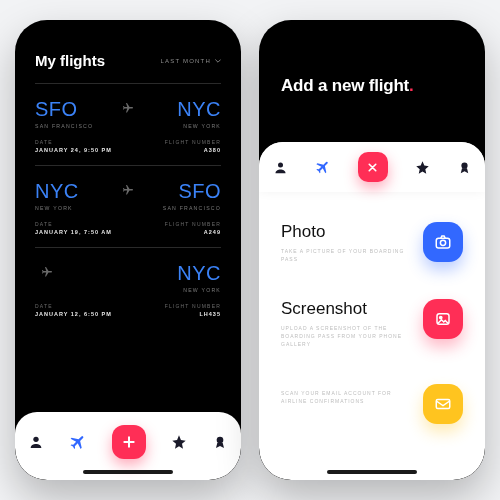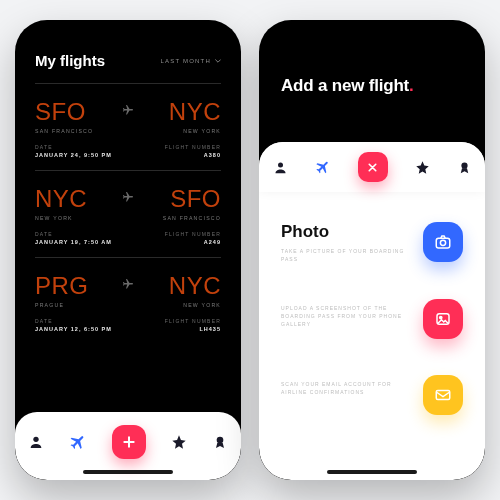--- a/index.html
+++ b/index.html
@@ -52,22 +52,22 @@
   }
   .flight:first-child { border-top: 1px solid #2a2a2a; }
   .route {
     display: flex;
     align-items: center;
     justify-content: space-between;
   }
   .city { flex: 1; }
   .city.right { text-align: right; }
   .code {
-    color: #c2410c;
-    font-size: 24px;
+    color: #3b82f6;
+    font-size: 20px;
     font-weight: 200;
     letter-spacing: 0.5px;
   }
   .cityname {
     color: #7a7a7a;
     font-size: 5.2px;
     letter-spacing: 1.2px;
     margin-top: 2px;
   }
   .plane-mid {
@@ -155,21 +155,21 @@
   .option {
     display: flex;
     align-items: flex-start;
     justify-content: space-between;
     padding: 18px 0;
   }
   .opt-text { flex: 1; padding-right: 12px; }
   .opt-title {
     color: #111;
     font-size: 17px;
-    font-weight: 700;
+    font-weight: 400;
   }
   .opt-sub {
     color: #bdbdbd;
     font-size: 5px;
     letter-spacing: 1px;
     line-height: 1.6;
     margin-top: 5px;
     max-width: 130px;
   }
   .opt-icon {
@@ -249,24 +249,20 @@
         </div>
         <div class="meta-col right">
           <div class="meta-label">FLIGHT NUMBER</div>
           <div class="meta-val">A249</div>
         </div>
       </div>
     </div>
 
     <div class="flight">
       <div class="route">
-        <div class="city">
-          <div class="code">PRG</div>
-          <div class="cityname">PRAGUE</div>
-        </div>
         <div class="plane-mid">
           <svg width="12" height="12" viewBox="0 0 24 24" fill="currentColor">
               <path d="M21 16v-2l-8-5V3.5a1.5 1.5 0 0 0-3 0V9l-8 5v2l8-2.5V19l-2 1.5V22l3.5-1 3.5 1v-1.5L13 19v-5.5l8 2.5z" transform="rotate(90 12 12)"></path>
             </svg>
         </div>
         <div class="city right">
           <div class="code">NYC</div>
           <div class="cityname">NEW YORK</div>
         </div>
       </div>
@@ -333,20 +329,21 @@
         <svg width="18" height="18" viewBox="0 0 24 24" fill="none" stroke="currentColor" stroke-width="2">
             <rect x="3" y="7" width="18" height="13" rx="3"></rect>
             <circle cx="12" cy="13" r="3.5"></circle>
             <path d="M9 7l1.5-3h3L15 7"></path>
           </svg>
       </div>
     </div>
 
     <div class="option">
       <div class="opt-text">
+        <div class="opt-title">Screenshot</div>
         <div class="opt-sub">UPLOAD A SCREENSHOT OF THE BOARDING PASS FROM YOUR PHONE GALLERY</div>
       </div>
       <div class="opt-icon" style="background:#ff2e56;box-shadow:0 8px 16px #ff2e5655">
         <svg width="18" height="18" viewBox="0 0 24 24" fill="none" stroke="currentColor" stroke-width="2">
             <rect x="4" y="5" width="16" height="14" rx="3"></rect>
             <circle cx="9" cy="10" r="1.5" fill="currentColor"></circle>
             <path d="M5 18l5-5 3 3 2-2 4 4"></path>
           </svg>
       </div>
     </div>

